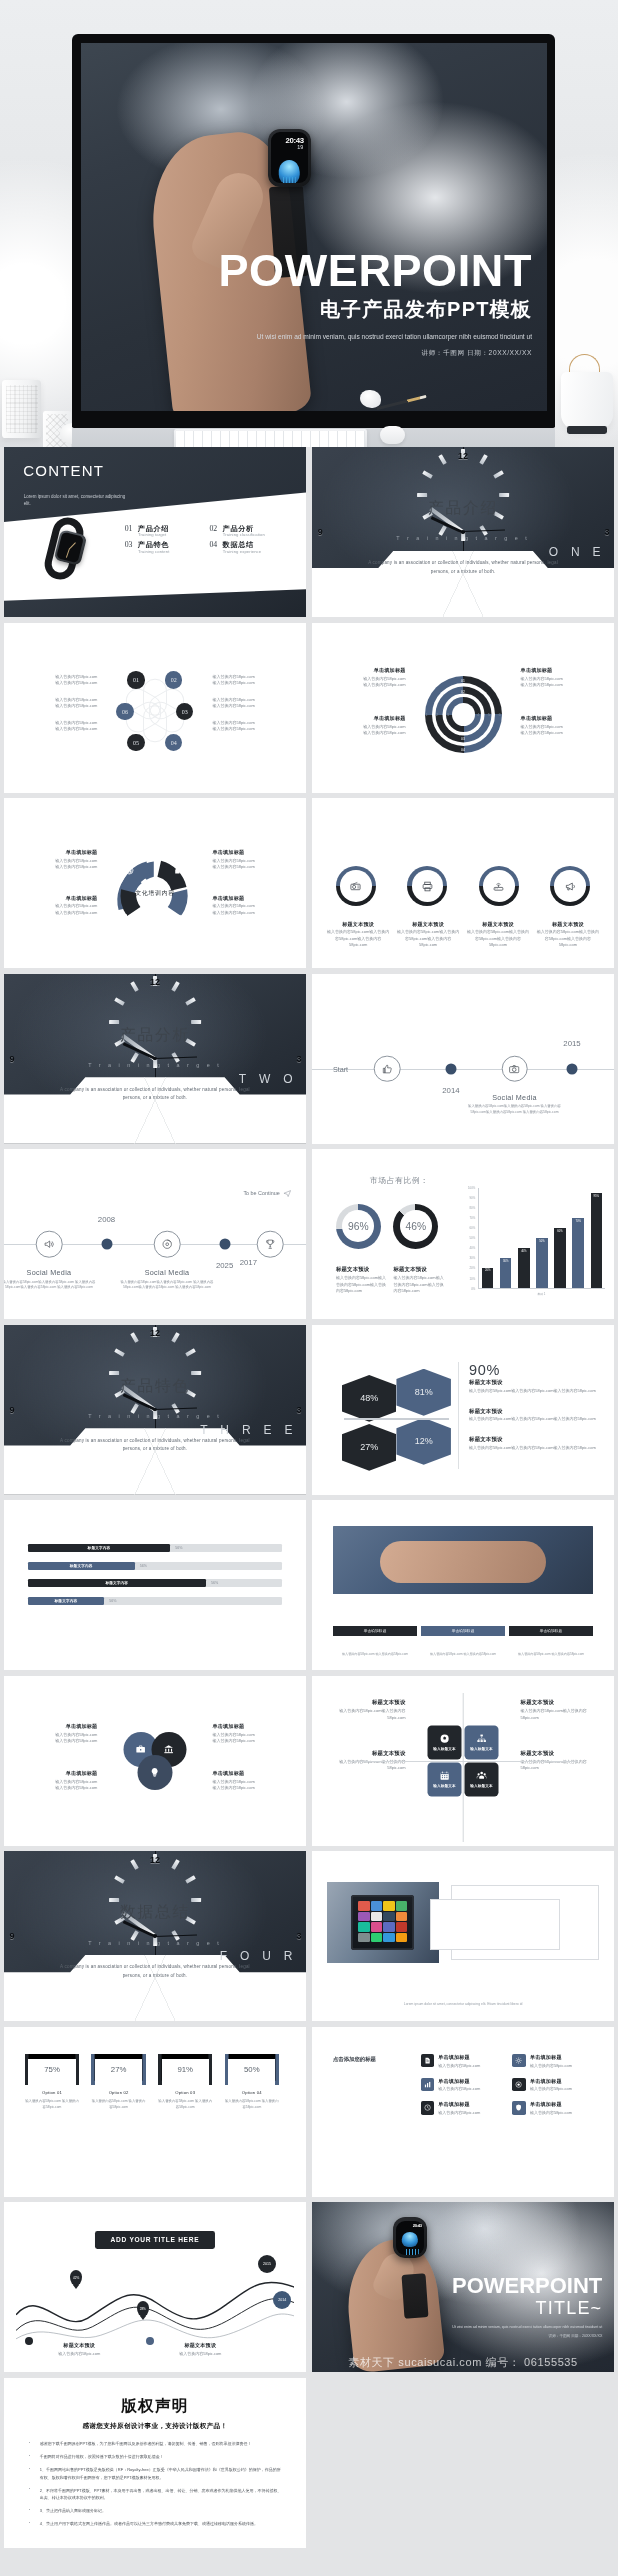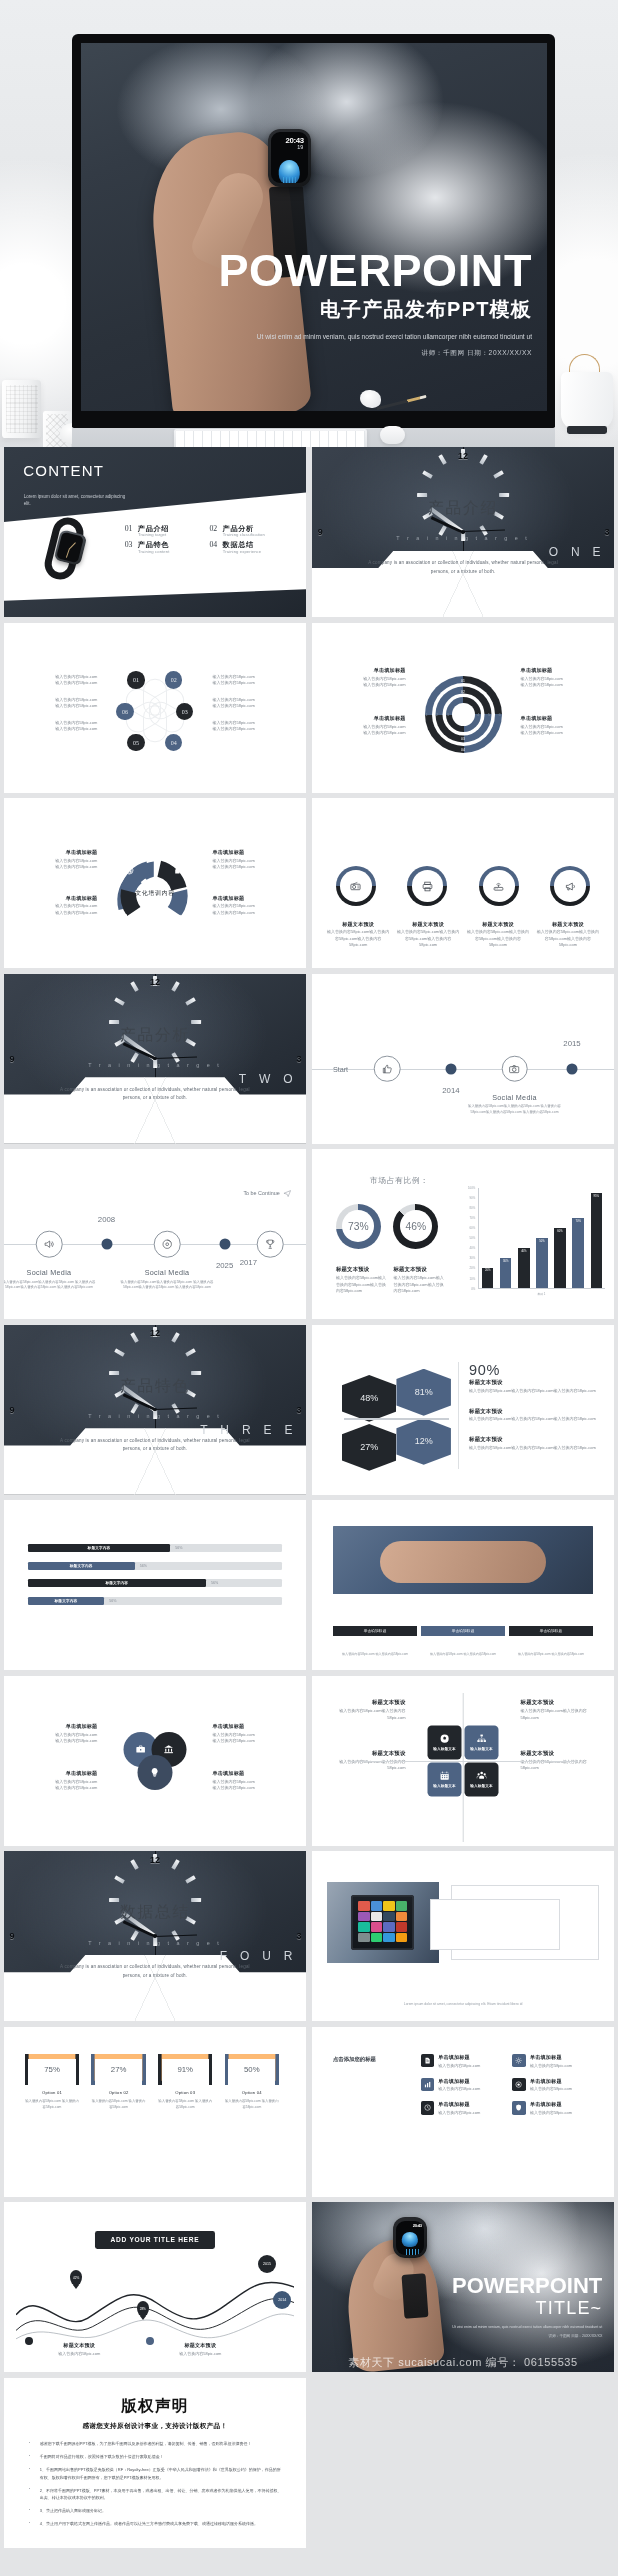--- a/index.html
+++ b/index.html
@@ -251,21 +251,21 @@
   
   .tab-photo { position:absolute; left:5%; top:18%; width:37%; height:48%;
     background:linear-gradient(120deg,#9aa6b4 0%,#6d7f93 45%,#39475a 100%); }
   .tab-photo:after{content:"";position:absolute;left:22%;top:16%;width:56%;height:68%;border-radius:3px;
     background:linear-gradient(#1c2026,#12161b);
     box-shadow:inset 0 0 0 1.8px #2a2f36;}
   .tab-icons{position:absolute;left:28%;top:24%;width:44%;height:50%;z-index:2;
     display:grid;grid-template-columns:repeat(4,1fr);grid-template-rows:repeat(4,1fr);gap:1.2px;}
   .tab-icons i{border-radius:1.2px;}
   .obox { position:absolute; top:16%; width:18%; }
-  .obox .frame { height:31px; position:relative; background:#fdba74;text-decoration:underline; }
+  .obox .frame { height:31px; position:relative; background:#000000;text-decoration:underline; }
   .obox .frame:after { content:""; position:absolute; left:3.6px; right:3.6px; top:4.8px; bottom:0; background:#fff; }
   .obox .frame b { position:absolute; left:0; right:0; top:48%; transform:translateY(-50%); z-index:2;
     text-align:center; font-size:7.8px; color:#5d656e; font-weight:normal; }
   .obox h6 { text-align:center; font-size:4.2px; color:#2b3037; margin-top:5.4px; font-weight:normal; letter-spacing:0.2px; }
   .obox p { text-align:center; font-size:3.4px; color:#868d95; line-height:1.8; margin-top:3px; }
 
   
   .wave-btn { position:absolute; left:50%; top:17%; transform:translateX(-50%); background:#22262b; color:#fff;
     font-size:6.6px; font-weight:bold; letter-spacing:0.7px; padding:5.4px 15.7px; border-radius:2.4px; }
   .wpin { position:absolute; width:12px; height:15.7px; background:#22262b;
@@ -725,21 +725,21 @@
         <svg width="8.5" height="7.2" viewBox="0 0 24 24">
             <path d="M1 11L23 2l-8 20-3.5-8z" fill="none" stroke="#6f7781" stroke-width="1.4" stroke-linejoin="round"></path>
           </svg>
       </div>
       <div class="tl-year" style="left:78%;top:64%">2017</div>
     </div>
 
     <div class="slide">
       <div class="sec-h">市场占有比例：</div>
       <div class="donut" id="dn0" style="left:8%;top:32%;background:conic-gradient(#4d6383 0 73%, #d8dbde 73% 100%)">
-        <span>73%</span>
+        <span>96%</span>
       </div>
       <div class="donut" id="dn1" style="left:27%;top:32%;background:conic-gradient(#1d2024 0 87%, #d8dbde 87% 100%)">
         <span>46%</span>
       </div>
       <div style="position:absolute;left:8%;top:69%;width:17%">
         <div class="blk-title" style="font-size:5.4px">标题文本预设</div>
         <div class="blk-line">输入替换内容58pic.com输入替换内容58pic.com输入替换内容58pic.com</div>
       </div>
       <div style="position:absolute;left:27%;top:69%;width:17%">
         <div class="blk-title" style="font-size:5.4px">标题文本预设</div>

